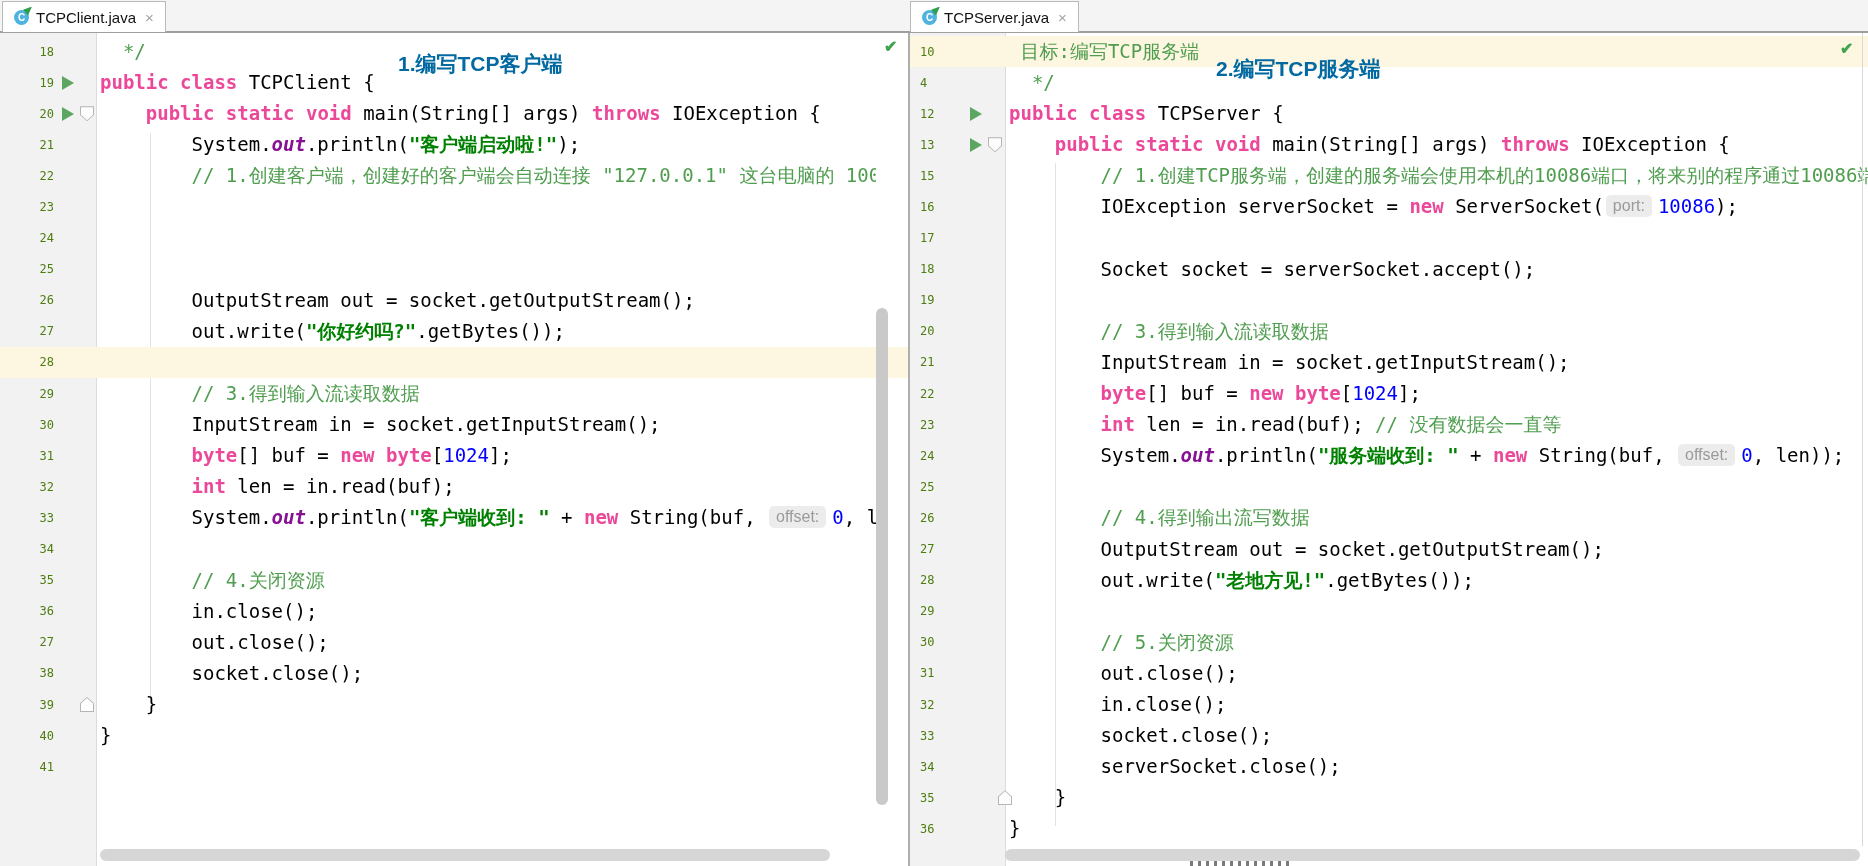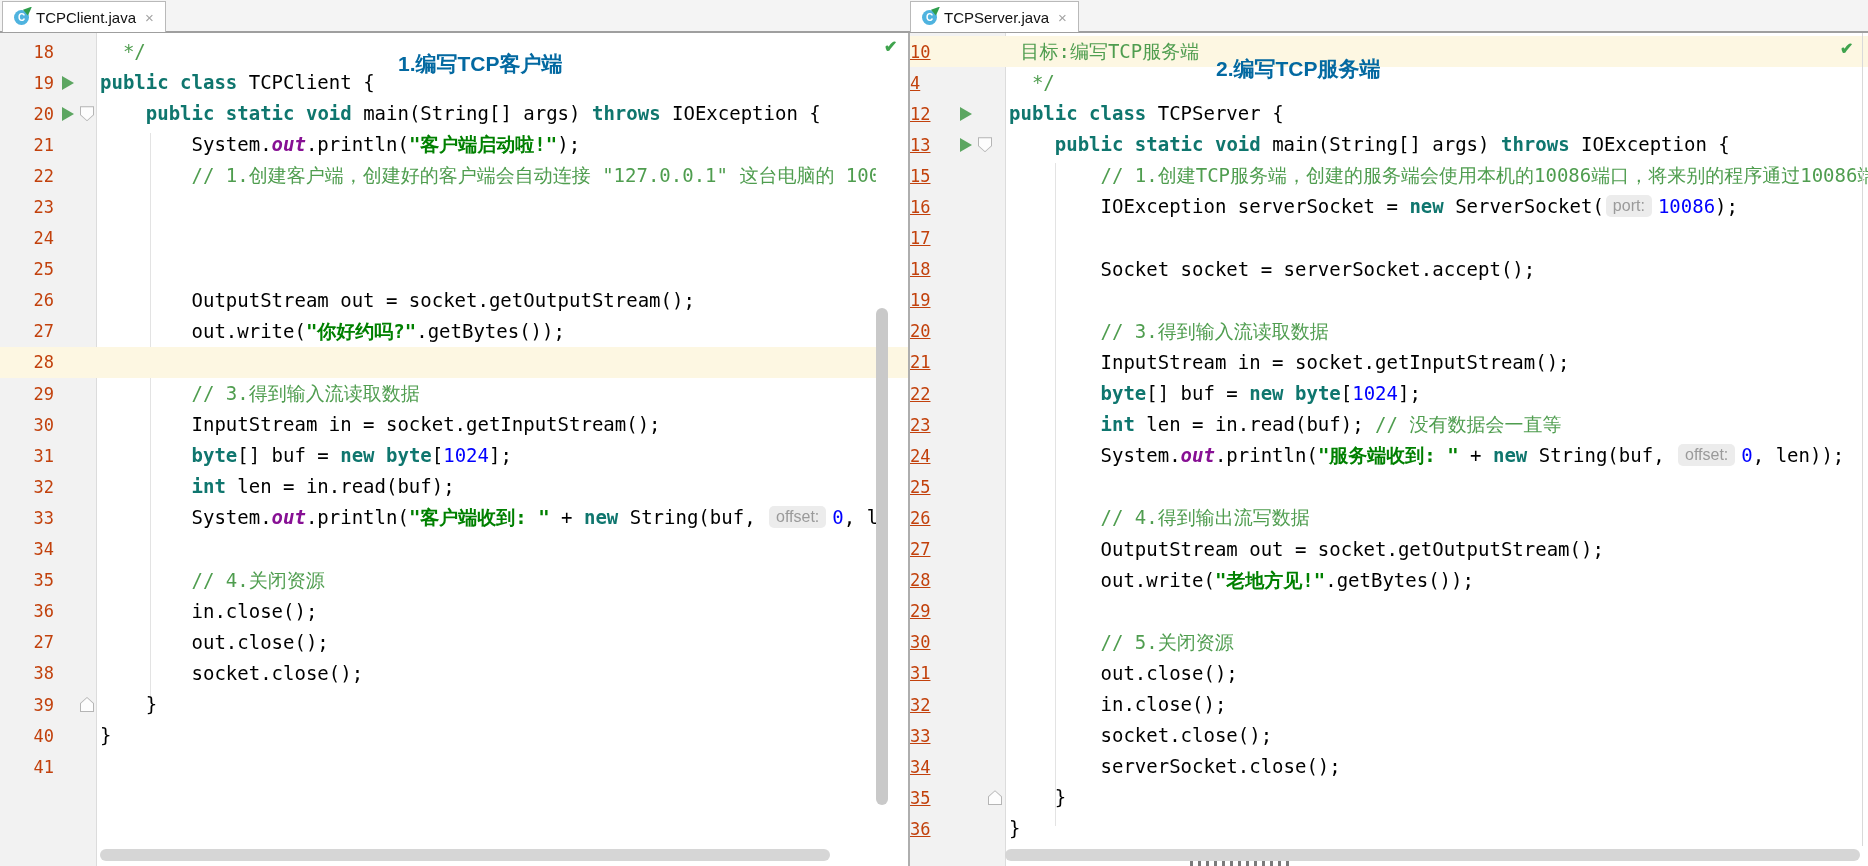--- a/index.html
+++ b/index.html
@@ -27,35 +27,35 @@
   .gutbg{position:absolute;top:0;bottom:0;left:0;background:#f2f2f2;
          border-right:1px solid #dcdcdc;z-index:1;}
   #paneL .gutbg{width:96px;}
   #paneR .gutbg{width:95px;}
   .rows{position:absolute;left:0;top:3px;right:0;z-index:2;}
   .row{height:31.1px;display:flex;align-items:center;box-sizing:border-box;}
   .row.hl{background:#fdf7e2;}
   .gut{flex:none;display:flex;align-items:center;height:100%;}
   #paneL .gut{width:96px;}
   #paneR .gut{width:95px;}
-  .num{font-family:"DejaVu Sans Mono",monospace;font-size:17px;color:#c2410c;flex:none;}
+  .num{font-family:"DejaVu Sans Mono",monospace;font-size:12px;color:#4d7c0f;flex:none;}
   #paneL .num{width:54px;text-align:right;}
-  #paneR .num{width:42px;text-align:left;text-decoration:underline;}
+  #paneR .num{width:42px;padding-left:10px;text-align:left;}
   .runarr{flex:none;width:0;height:0;border-left:12px solid #5ca661;
           border-top:7px solid transparent;border-bottom:7px solid transparent;margin-left:8px;}
   .foldbox{flex:none;width:14px;height:15px;background:#b5b5b5;position:relative;}
   .foldbox:after{content:"";position:absolute;inset:1px;background:#fdfdfd;}
   .fold-dn,.fold-dn:after{clip-path:polygon(0 0,100% 0,100% 58%,50% 100%,0 58%);}
   .fold-up,.fold-up:after{clip-path:polygon(50% 0,100% 42%,100% 100%,0 100%,0 42%);}
   .gut .sp{flex:none;}
   .code{flex:1;height:100%;overflow:hidden;white-space:pre;padding-left:4px;
         font-family:"DejaVu Sans Mono","Liberation Mono",monospace;font-size:19px;
         line-height:31.1px;color:#000;}
   #paneL .code{max-width:776px;}
-  .t-kw{color:#0f766e;font-weight:bold;}
+  .t-kw{color:#ec4899;font-weight:bold;}
   .t-str{color:#008000;font-weight:bold;}
   .t-num{color:#0000ff;}
   .t-cmt{color:#4f9d4f;}
   .t-fld{color:#871094;font-style:italic;font-weight:bold;}
   .hint{display:inline-block;background:#ececec;color:#9a9a9a;border-radius:5px;
         padding:0 7px;font-family:"Liberation Sans",sans-serif;font-size:16px;
         line-height:22px;vertical-align:2px;margin:0 6px 0 2px;}
 
   .guide{position:absolute;width:1px;background:#e3e3e3;z-index:1;}
   #guideL{left:150px;top:100px;height:570px;}

